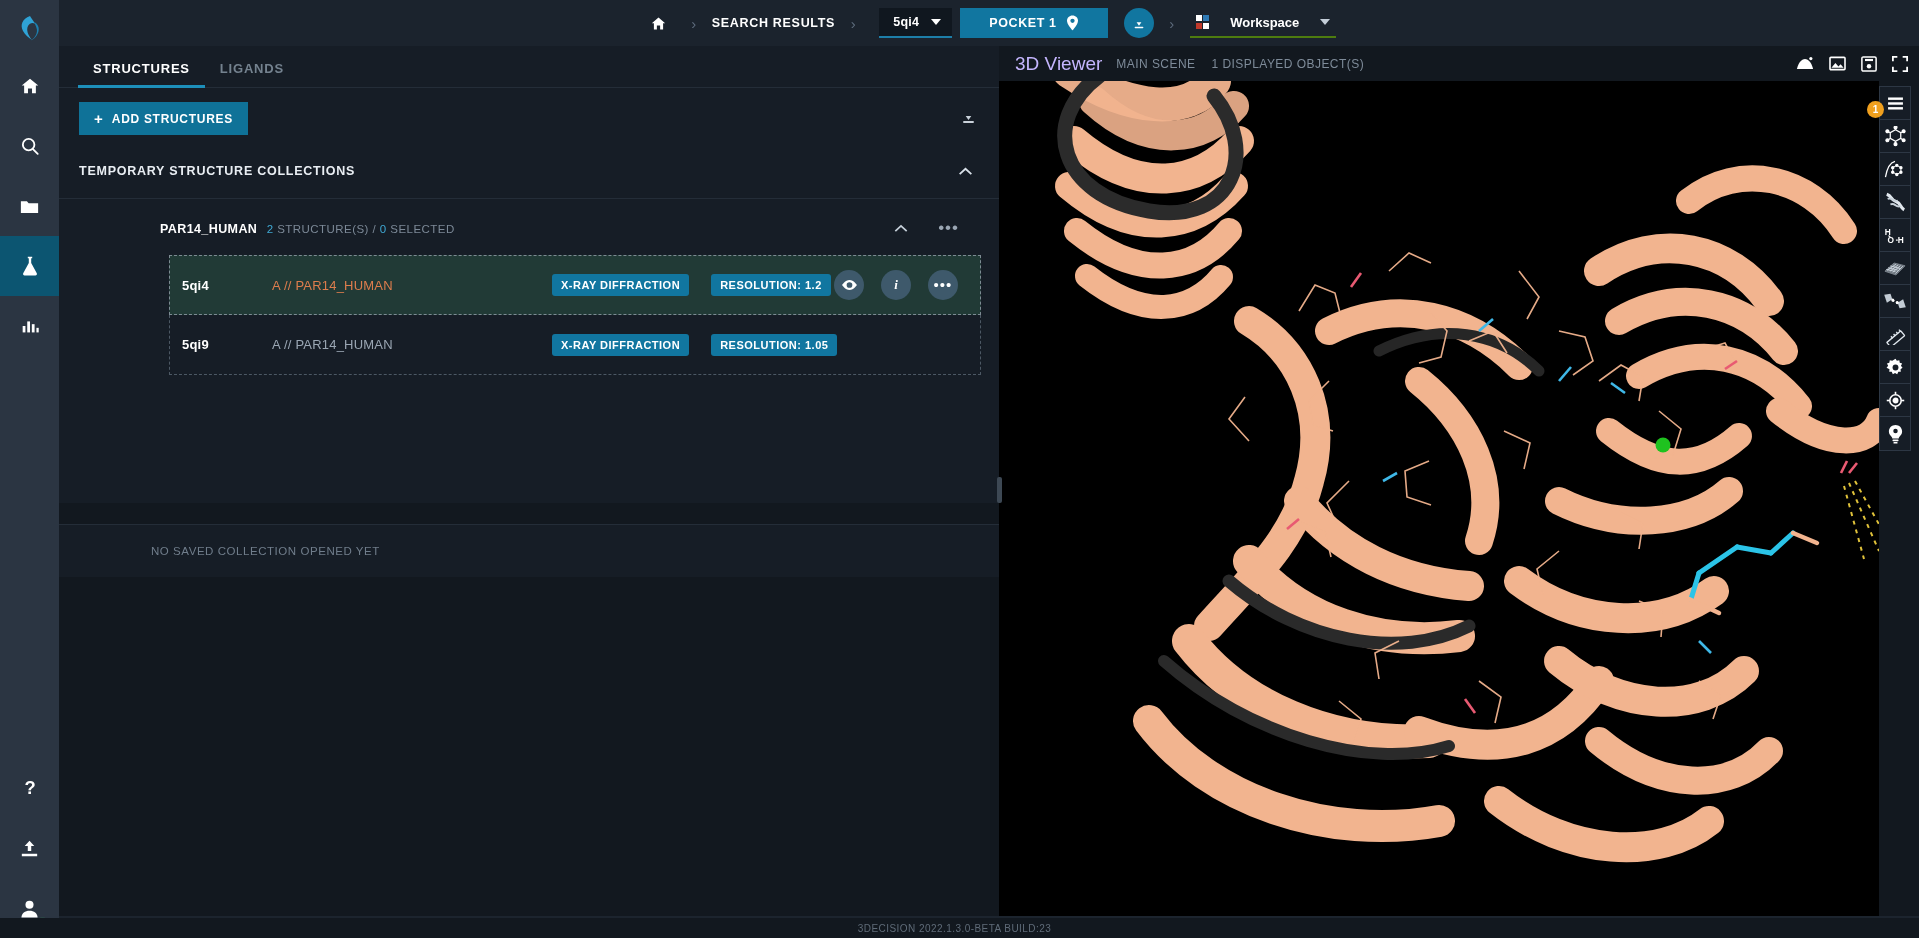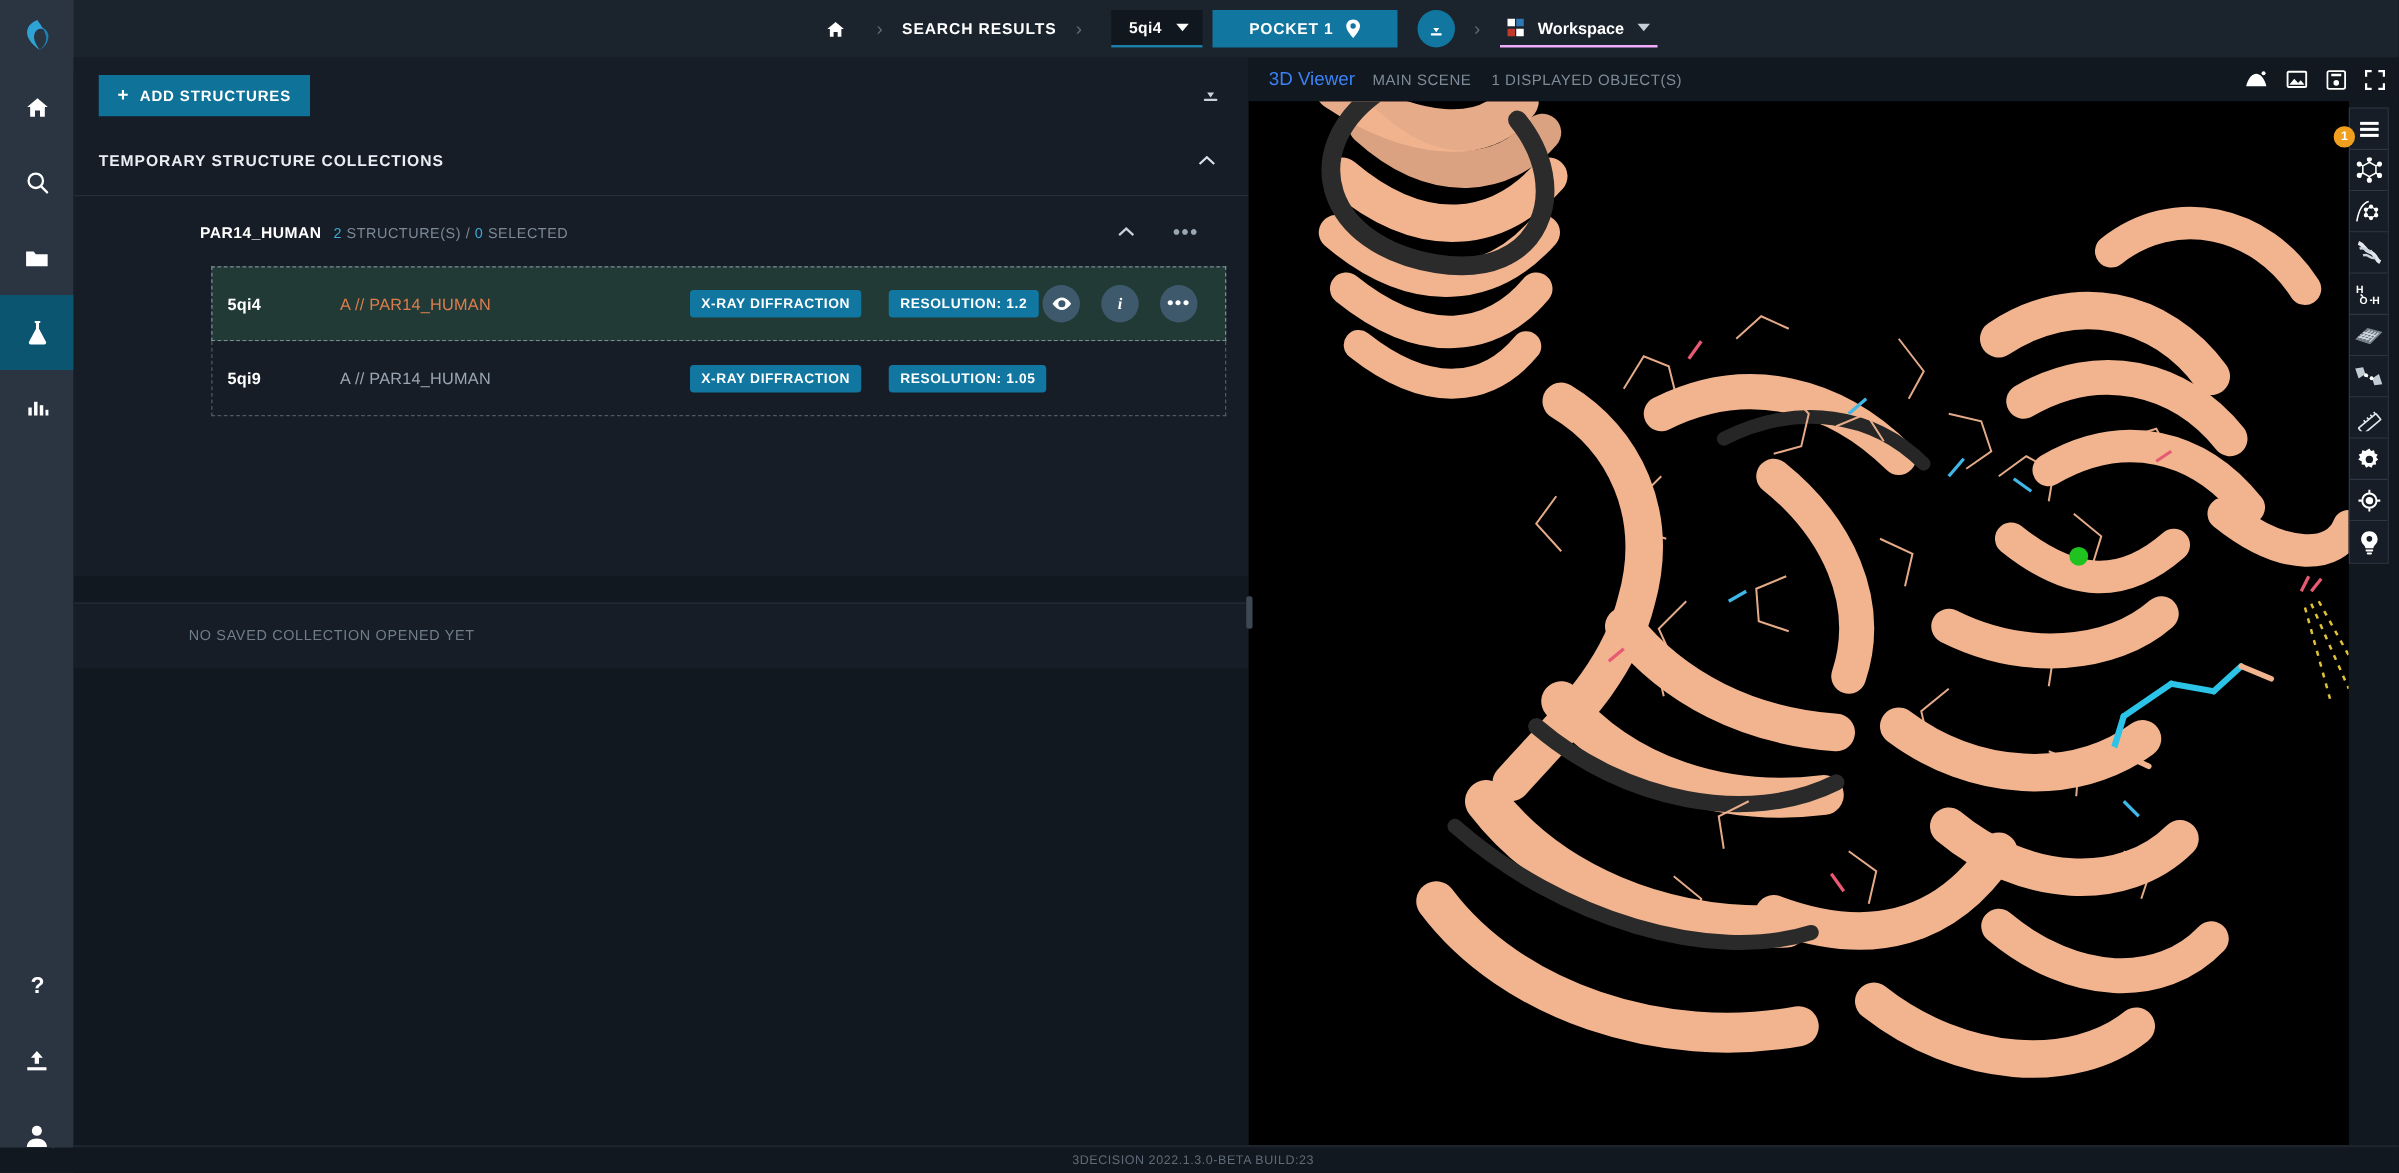--- a/index.html
+++ b/index.html
@@ -80,22 +80,22 @@
   .pocket-btn span {
     font-size: 12.5px; font-weight: bold; letter-spacing: .6px; color: #fff;
   }
   .dl-circle {
     width: 30px; height: 30px; border-radius: 50%;
     background: #1176a0; margin-left: 16px;
     display: flex; align-items: center; justify-content: center;
     cursor: pointer;
   }
   .ws-box {
-    display: flex; align-items: center; gap: 11px;
-    border-bottom: 2px solid #f0abfc;
+    display: flex; align-items: center; gap: 21px;
+    border-bottom: 2px solid #4d7c0f;
     height: 30px; padding: 0 6px; cursor: pointer;
   }
   .ws-box .lbl { font-size: 13px; font-weight: bold; color: #fff; }
   .grid-icon { display: grid; grid-template-columns: 6px 6px; grid-template-rows: 6px 6px; gap: 1.5px; }
   .grid-icon i { display: block; }
 
   
   .leftpanel {
     position: absolute; left: 59px; top: 46px;
     width: 940px; height: 892px;
@@ -208,21 +208,21 @@
 
   
   .viewer {
     position: absolute; left: 999px; top: 46px;
     width: 920px; height: 892px; background: #12181f;
   }
   .viewer-head {
     height: 35px; display: flex; align-items: center;
     padding: 0 11px 0 16px; background: #12181f;
   }
-  .v-title { font-size: 15px; color: #3b82f6; margin-right: 14px; }
+  .v-title { font-size: 19px; color: #c4b5fd; margin-right: 14px; }
   .v-sub { font-size: 12px; color: #7e8b99; letter-spacing: .45px; margin-right: 16px; }
   .v-icons { margin-left: auto; display: flex; align-items: center; gap: 15px; }
   .v-icons span { cursor: pointer; display: flex; }
 
   .canvas {
     position: absolute; left: 0; top: 35px; width: 880px; height: 835px;
     background: #000; overflow: hidden;
   }
   .canvas svg { display: block; }
 
@@ -366,20 +366,28 @@
             <i style="background:#ffffff"></i>
         </span>
         <span class="lbl">Workspace</span>
         <span class="chev dim"></span>
       </div>
     </div>
   </div>
 
   <div class="leftpanel">
 
+    <div class="tabs">
+      <div class="tab active">
+        <span>STRUCTURES</span>
+      </div>
+      <div class="tab">
+        <span>LIGANDS</span>
+      </div>
+    </div>
 
     <div class="panel-body">
 
       <div class="addrow">
         <div class="add-btn">
           <span class="plus">+</span>
           <span class="lbl">ADD STRUCTURES</span>
         </div>
         <span class="dl-plain">
           <svg width="17" height="17" viewBox="0 0 20 20" fill="#d9e1e9">

